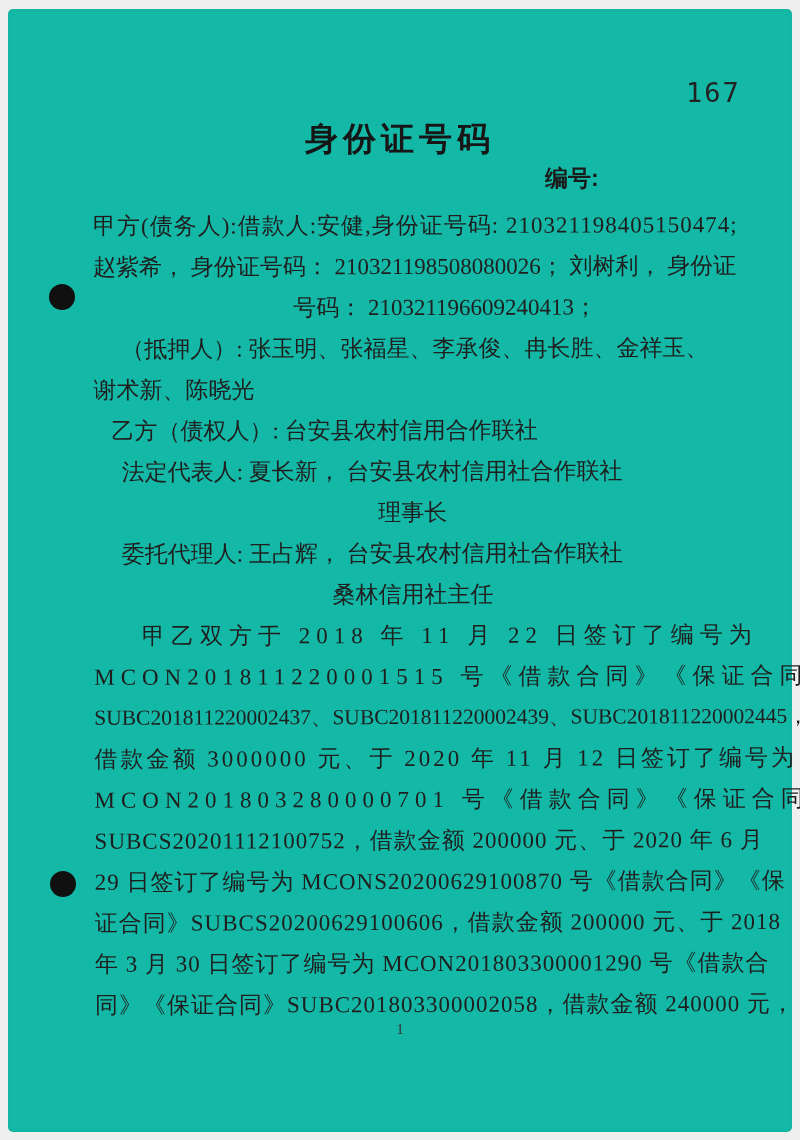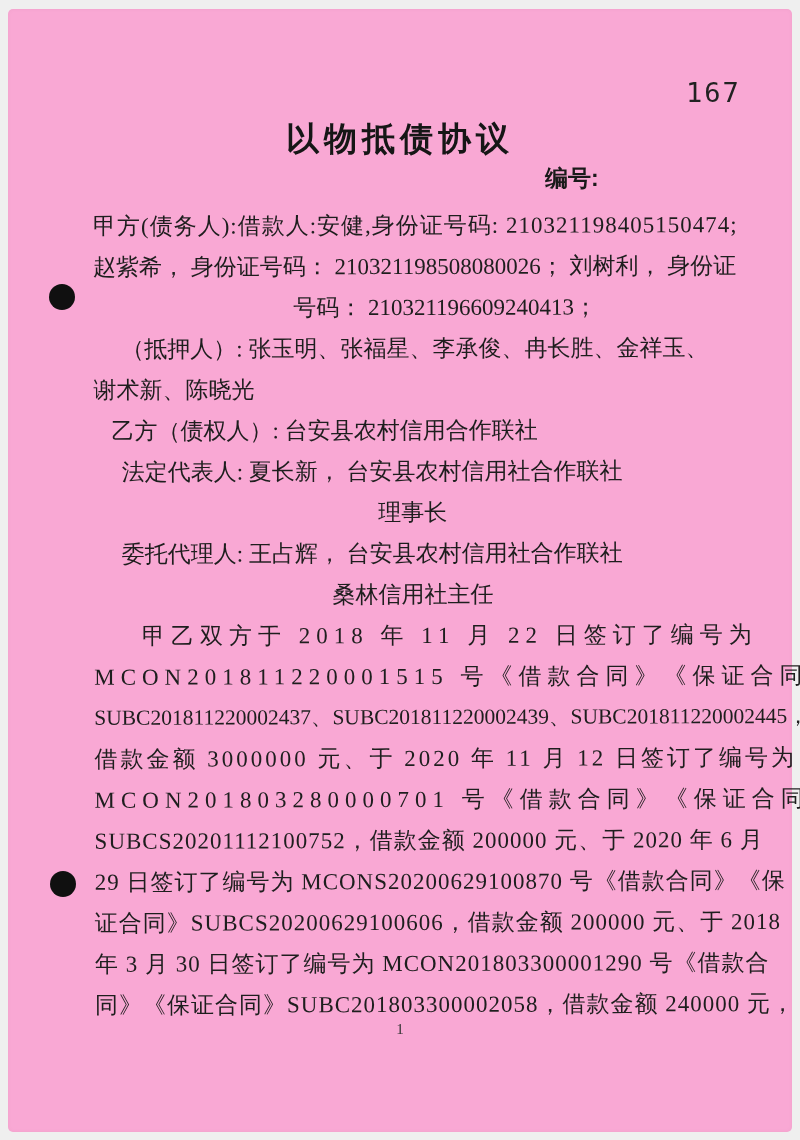--- a/index.html
+++ b/index.html
@@ -10,21 +10,21 @@
     overflow: hidden;
   }
   .scan-frame {
     position: relative;
     width: 800px; height: 1140px;
     background: #efefef;
   }
   .page {
     position: absolute;
     left: 8px; top: 9px; right: 8px; bottom: 8px;
-    background: #f9a8d4;
+    background: #14b8a6;
     border-radius: 5px;
     box-shadow: inset 0 0 4px rgba(0,0,0,0.04);
   }
   .corner-number {
     position: absolute;
     top: 68px; left: 678px;
     font-family: "DejaVu Sans Mono", monospace;
     font-size: 27px;
     letter-spacing: 2px;
     color: #222;
@@ -88,21 +88,21 @@
   }
 </style>
 </head>
 <body>
 
 <div class="scan-frame">
   <div class="page">
 
     <div class="corner-number">167</div>
 
-    <div class="doc-title">以物抵债协议</div>
+    <div class="doc-title">身份证号码</div>
 
     <div class="serial-label">编号:</div>
 
     <span class="punch-dot d1"></span>
     <span class="punch-dot d2"></span>
 
     <div class="doc-body">
       <div class="line ls1">甲方(债务人):借款人:安健,身份证号码: 210321198405150474;</div>
       <div class="line">赵紫希， 身份证号码： 210321198508080026； 刘树利， 身份证</div>
       <div class="line ind-200">号码： 210321196609240413；</div>

